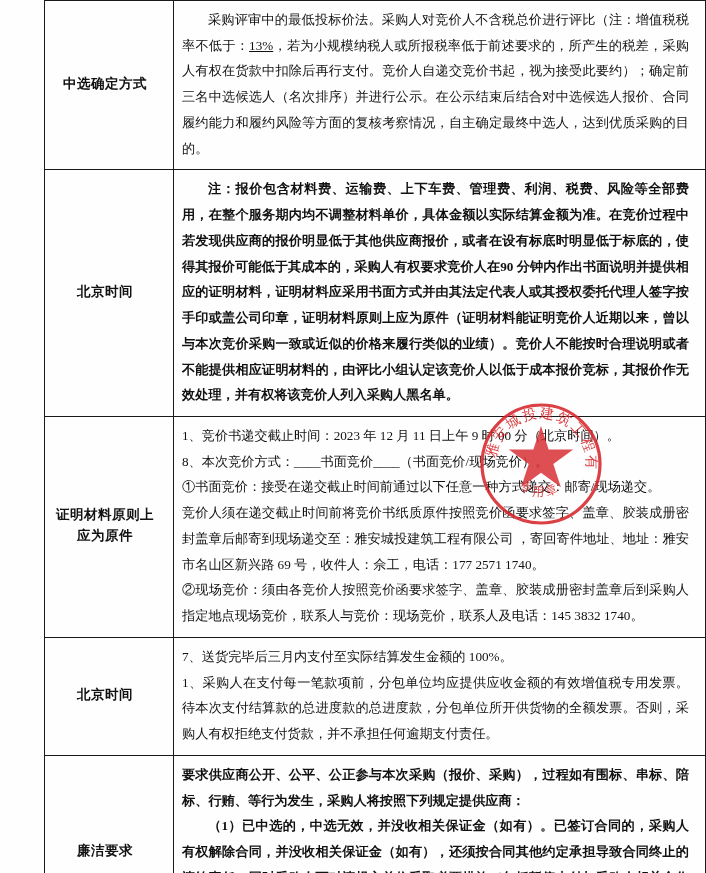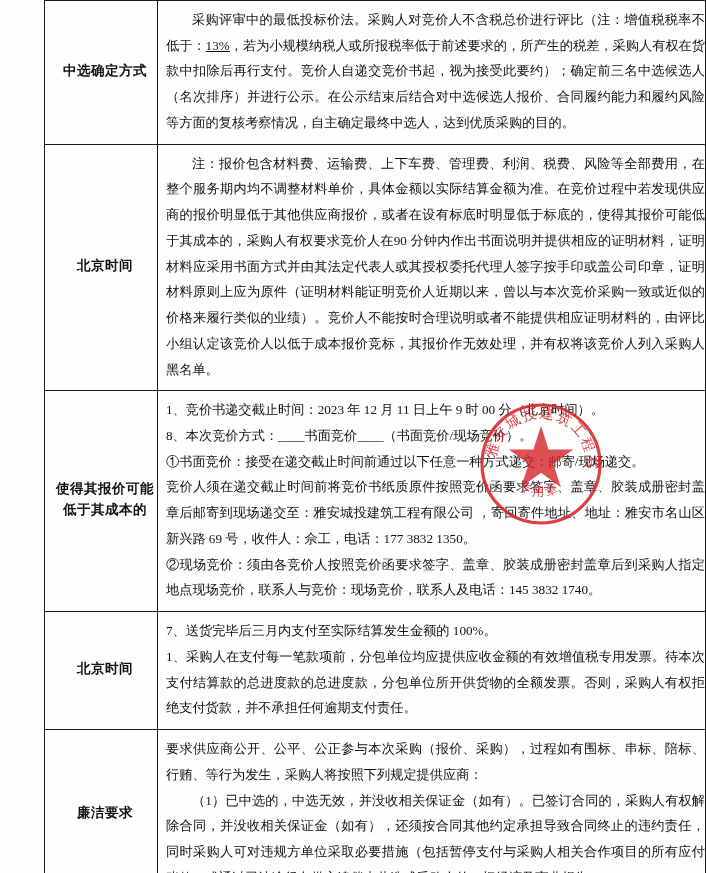--- a/index.html
+++ b/index.html
@@ -22,21 +22,21 @@
   }
   table.doc {
     border-collapse: collapse;
     width: 662px;
     margin-left: 44px;
     table-layout: fixed;
   }
   table.doc td {
     border: 1px solid #1a1a1a;
     vertical-align: middle;
-    padding: 6px 0 8px 8px;
+    padding: 6px 16px 8px 8px;
   }
   td.label {
     width: 104px;
     text-align: center;
     font-weight: bold;
     font-size: 13.5px;
     line-height: 1.55;
     letter-spacing: 0.5px;
     vertical-align: middle;
   }
@@ -54,20 +54,21 @@
     text-indent: 26px;
   }
   .u {
     text-decoration: underline;
   }
   .tight {
     line-height: 1.75;
   }
   .looser {
     line-height: 2.25;
+    font-weight: bold;
   }
   
   .seal {
     position: absolute;
     left: 477px;
     top: 400px;
     width: 128px;
     height: 128px;
     pointer-events: none;
     opacity: 0.88;
@@ -90,26 +91,26 @@
       </tr>
 
       <tr>
         <td class="label">北京时间</td>
         <td class="body looser">
           <p class="p indent">注：报价包含材料费、运输费、上下车费、管理费、利润、税费、风险等全部费用，在整个服务期内均不调整材料单价，具体金额以实际结算金额为准。在竞价过程中若发现供应商的报价明显低于其他供应商报价，或者在设有标底时明显低于标底的，使得其报价可能低于其成本的，采购人有权要求竞价人在90 分钟内作出书面说明并提供相应的证明材料，证明材料应采用书面方式并由其法定代表人或其授权委托代理人签字按手印或盖公司印章，证明材料原则上应为原件（证明材料能证明竞价人近期以来，曾以与本次竞价采购一致或近似的价格来履行类似的业绩）。竞价人不能按时合理说明或者不能提供相应证明材料的，由评比小组认定该竞价人以低于成本报价竞标，其报价作无效处理，并有权将该竞价人列入采购人黑名单。</p>
         </td>
       </tr>
 
       <tr>
-        <td class="label">使得其报价可能低于其成本的</td>
+        <td class="label">证明材料原则上应为原件</td>
         <td class="body tight">
           <p class="p">1、竞价书递交截止时间：2023 年 12 月 11 日上午 9 时 00 分（北京时间）。</p>
           <p class="p">8、本次竞价方式：____书面竞价____（书面竞价/现场竞价）。</p>
           <p class="p">①书面竞价：接受在递交截止时间前通过以下任意一种方式递交：邮寄/现场递交。</p>
-          <p class="p">竞价人须在递交截止时间前将竞价书纸质原件按照竞价函要求签字、盖章、胶装成册密封盖章后邮寄到现场递交至：雅安城投建筑工程有限公司 ，寄回寄件地址、地址：雅安市名山区新兴路 69 号，收件人：佘工，电话：177 3832 1350。</p>
+          <p class="p">竞价人须在递交截止时间前将竞价书纸质原件按照竞价函要求签字、盖章、胶装成册密封盖章后邮寄到现场递交至：雅安城投建筑工程有限公司 ，寄回寄件地址、地址：雅安市名山区新兴路 69 号，收件人：佘工，电话：177 2571 1740。</p>
           <p class="p">②现场竞价：须由各竞价人按照竞价函要求签字、盖章、胶装成册密封盖章后到采购人指定地点现场竞价，联系人与竞价：现场竞价，联系人及电话：145 3832 1740。</p>
         </td>
       </tr>
 
       <tr>
         <td class="label">北京时间</td>
         <td class="body">
           <p class="p">7、送货完毕后三月内支付至实际结算发生金额的 100%。</p>
           <p class="p">1、采购人在支付每一笔款项前，分包单位均应提供应收金额的有效增值税专用发票。待本次支付结算款的总进度款的总进度款，分包单位所开供货物的全额发票。否则，采购人有权拒绝支付货款，并不承担任何逾期支付责任。</p>
         </td>

